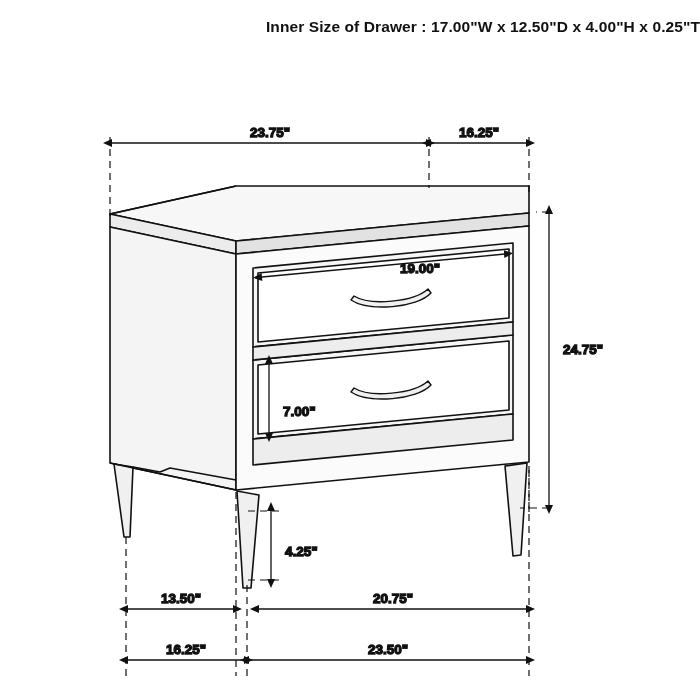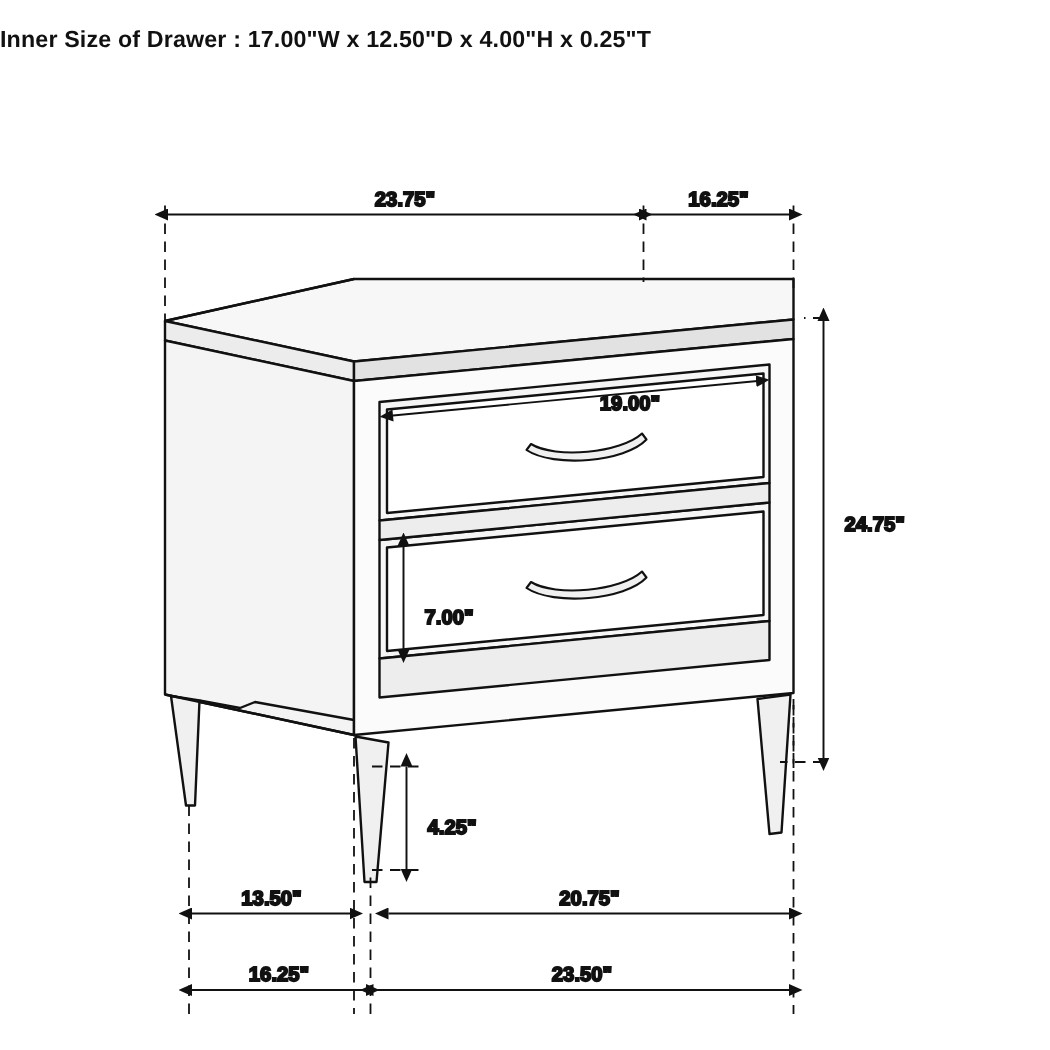--- a/index.html
+++ b/index.html
@@ -17,21 +17,21 @@
   #stage {
     position: relative;
     width: 700px;
     height: 700px;
   }
   #title {
     position: absolute;
     top: 18px;
     left: 0;
     width: 700px;
-    text-align: left;
+    text-align: right;
     font-size: 15.5px;
     font-weight: bold;
     letter-spacing: 0.1px;
     color: #111111;
   }
   svg {
     position: absolute;
     top: 0;
     left: 0;
   }

